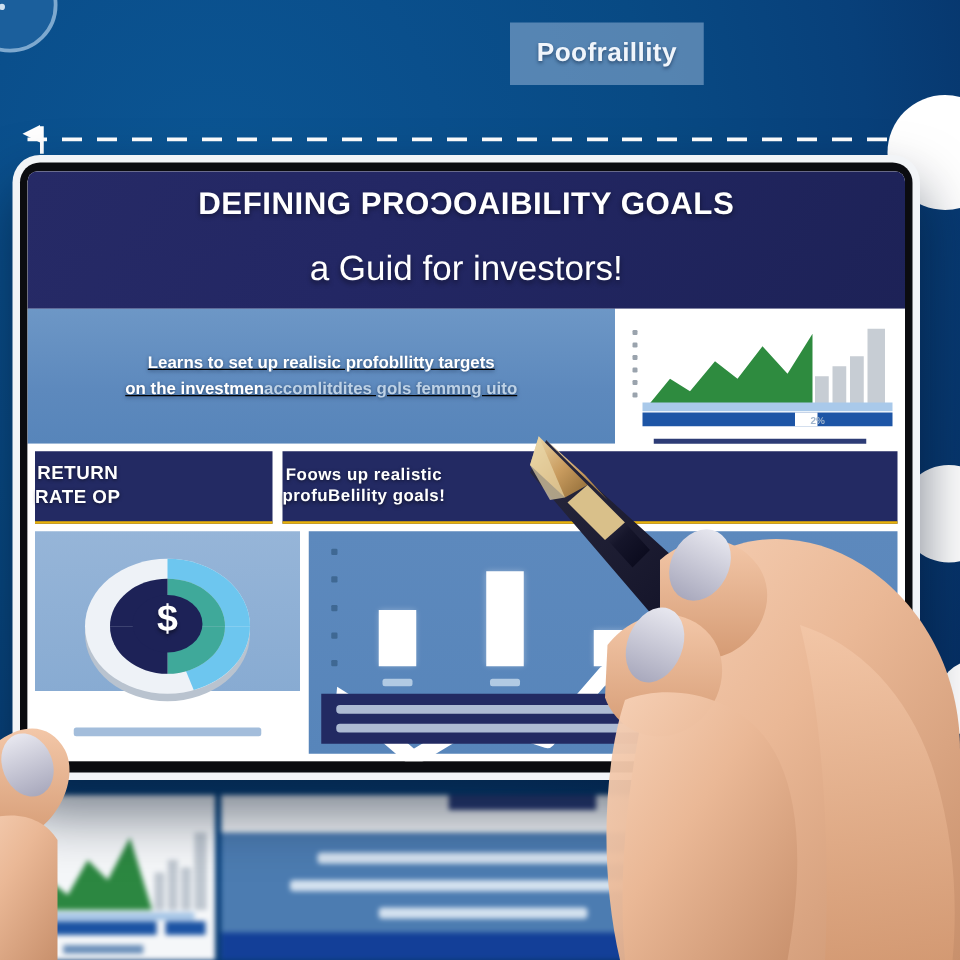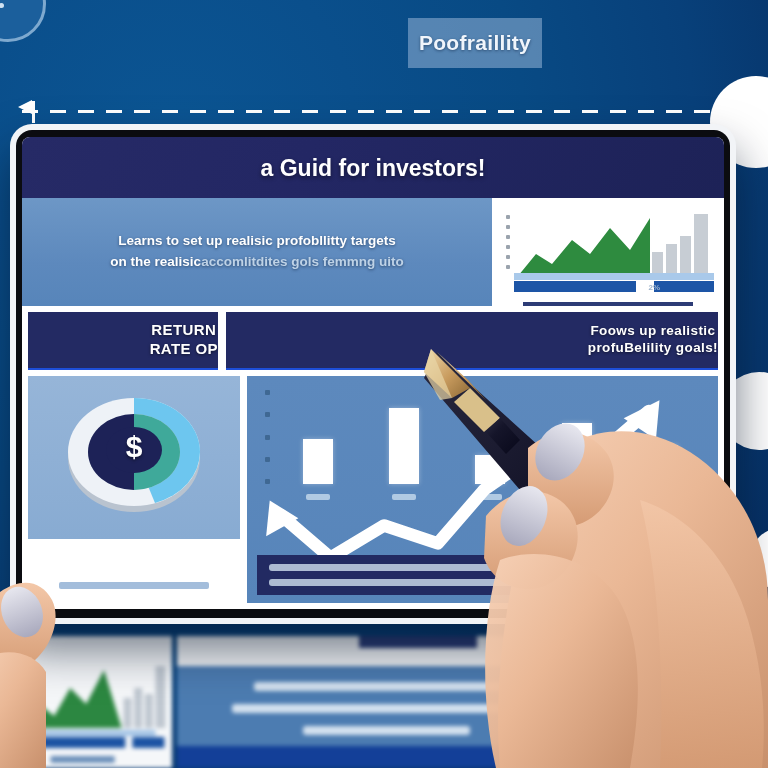--- a/index.html
+++ b/index.html
@@ -29,21 +29,21 @@
   .arrow-l{left:18px;border-right:14px solid #ffffff;}
   .arrow-r{right:18px;border-left:14px solid #ffffff;}
   .tick{position:absolute;width:3px;height:22px;background:#ffffff;top:101px;}
   .tick-l{left:32px;}
   .tick-r{right:32px;}
 
   
   .pill{position:absolute;background:rgba(150,180,215,.55);color:#f0f5fb;
         font-weight:bold;letter-spacing:.3px;display:flex;align-items:center;justify-content:center;
         text-shadow:0 1px 3px rgba(10,30,60,.55);filter:blur(.4px);}
-  .pill-a{left:408px;top:18px;width:134px;height:50px;font-size:21px;}
+  .pill-a{left:408px;top:18px;width:155px;height:50px;font-size:21px;}
   .pill-b{left:203px;top:68px;width:150px;height:48px;font-size:20px;}
 
   
   .bgboard{position:absolute;left:8px;top:636px;width:752px;height:132px;display:flex;gap:5px;filter:blur(2.1px);opacity:.96;}
   .bgcard{background:#ffffff;position:relative;overflow:hidden;}
   .bg-left{width:185px;}
   .bg-mid{width:470px;background:#4f7fb4;}
   .bg-right{width:180px;background:#ffffff;}
   .bg-mid .bgtop{height:30px;background:#ffffff;}
   .bg-mid .bgchip{position:absolute;left:182px;top:-8px;width:118px;height:20px;background:#2d3c76;}
@@ -56,26 +56,26 @@
     background:#f2f4f7;border-radius:22px;padding:6px;box-sizing:border-box;
     box-shadow:0 26px 46px rgba(2,14,34,.55);}
   .bezel{width:100%;height:100%;background:#0b0c10;border-radius:16px;padding:7px 6px 9px 6px;box-sizing:border-box;}
   .screen{width:100%;height:100%;background:#ffffff;border-radius:8px;overflow:hidden;
           display:flex;flex-direction:column;filter:blur(.35px);}
 
   
   .hdr{background:linear-gradient(120deg,#262a66 0%,#232764 40%,#1d2257 100%);
        padding:12px 0 16px 0;text-align:center;color:#ffffff;}
   .hdr h1{margin:0;font-size:25px;font-weight:bold;letter-spacing:.4px;text-shadow:0 2px 4px rgba(0,0,0,.45);}
-  .hdr h2{margin:6px 0 0 0;font-size:23px;font-weight:bold;text-shadow:0 2px 4px rgba(0,0,0,.45);}
+  .hdr h2{margin:21px 0 0 0;font-size:28px;font-weight:normal;text-shadow:0 2px 4px rgba(0,0,0,.45);}
 
   
   .row1{display:flex;height:108px;}
   .intro{flex:1;background:linear-gradient(180deg,#6d97c6 0%,#5d89bd 60%,#5785ba 100%);
-         display:flex;align-items:center;justify-content:center;text-align:center;padding:0 36px;}
+         display:flex;align-items:center;justify-content:center;text-align:center;padding:0 36px;text-decoration:underline;}
   .intro p{margin:0;color:#ffffff;font-size:13.5px;line-height:1.55;font-weight:bold;
            text-shadow:0 1px 3px rgba(15,35,65,.6);}
   .intro p .dim{color:#bed2e6;}
   .rpanel{width:232px;background:#ffffff;padding:8px 10px 4px 10px;box-sizing:border-box;}
 
   
   .mini{position:relative;height:88px;display:flex;}
   .mini .yax{width:12px;display:flex;flex-direction:column;justify-content:space-around;align-items:center;padding:6px 0 22px 0;}
   .mini .yax i{width:4px;height:4px;background:#9aa3ad;border-radius:1px;}
   .mini .plot{flex:1;position:relative;}
@@ -84,23 +84,23 @@
   .mini .band2{position:absolute;left:0;right:0;bottom:2px;height:11px;background:#1d55a6;}
   .mini .gap{position:absolute;bottom:2px;width:18px;height:11px;background:#ffffff;}
   .mini .pct{position:absolute;right:54px;bottom:2px;color:#9fb4cc;font-size:8px;font-weight:bold;}
 
   .rlabel{margin:8px auto 0 auto;width:170px;height:26px;background:#2d3c76;color:#ffffff;
           display:flex;align-items:center;justify-content:center;font-size:12px;font-weight:bold;
           text-shadow:0 1px 2px rgba(0,0,0,.5);}
 
   
   .row2{display:flex;gap:8px;padding:6px 6px;background:#ffffff;height:58px;box-sizing:content-box;}
-  .dcard{background:#232a63;display:flex;align-items:center;justify-content:flex-end;text-align:center;
+  .dcard{background:#232a63;display:flex;align-items:center;justify-content:flex-start;text-align:center;
          color:#ffffff;font-weight:bold;font-size:15px;line-height:1.25;letter-spacing:.4px;
-         text-shadow:0 1px 3px rgba(0,0,0,.55);border-bottom:2px solid #1d4ed8;}
+         text-shadow:0 1px 3px rgba(0,0,0,.55);border-bottom:2px solid #eab308;}
   .dcard.a{width:190px;}
   .dcard.b{flex:1;font-size:13.5px;}
 
   
   .row3{flex:1;display:flex;gap:7px;padding:0 6px 6px 6px;background:#ffffff;}
   .donutbox{width:212px;background:linear-gradient(180deg,#96b5d8 0%,#88abd2 72%,#ffffff 72%,#ffffff 100%);
             position:relative;display:flex;flex-direction:column;align-items:center;justify-content:flex-start;padding-top:12px;}
   .donut{width:150px;height:128px;position:relative;}
   .donut svg{width:100%;height:100%;}
   .dollar{position:absolute;left:50%;top:46%;transform:translate(-50%,-50%);color:#ffffff;font-size:30px;font-weight:bold;
@@ -186,28 +186,29 @@
         <rect x="26" y="105" width="130" height="10" fill="#1d55a6"></rect>
       </svg>
     </div>
   </div>
 
   <div class="tablet">
     <div class="bezel">
       <div class="screen">
 
         <div class="hdr">
+          <h1>DEFINING PROƆOAIBILITY GOALS</h1>
           <h2>a Guid for investors!</h2>
         </div>
 
         <div class="row1">
           <div class="intro">
             <p>
               <span>Learns to set up realisic profobllitty targets</span><br>
-              <span>on the realisic</span><span class="dim">accomlitdites gols femmng uito</span><br>
+              <span>on the investmen</span><span class="dim">accomlitdites gols femmng uito</span><br>
             </p>
           </div>
 
           <div class="rpanel">
             <div class="mini">
               <div class="yax">
                 <i></i>
                   <i></i>
                   <i></i>
                   <i></i>

